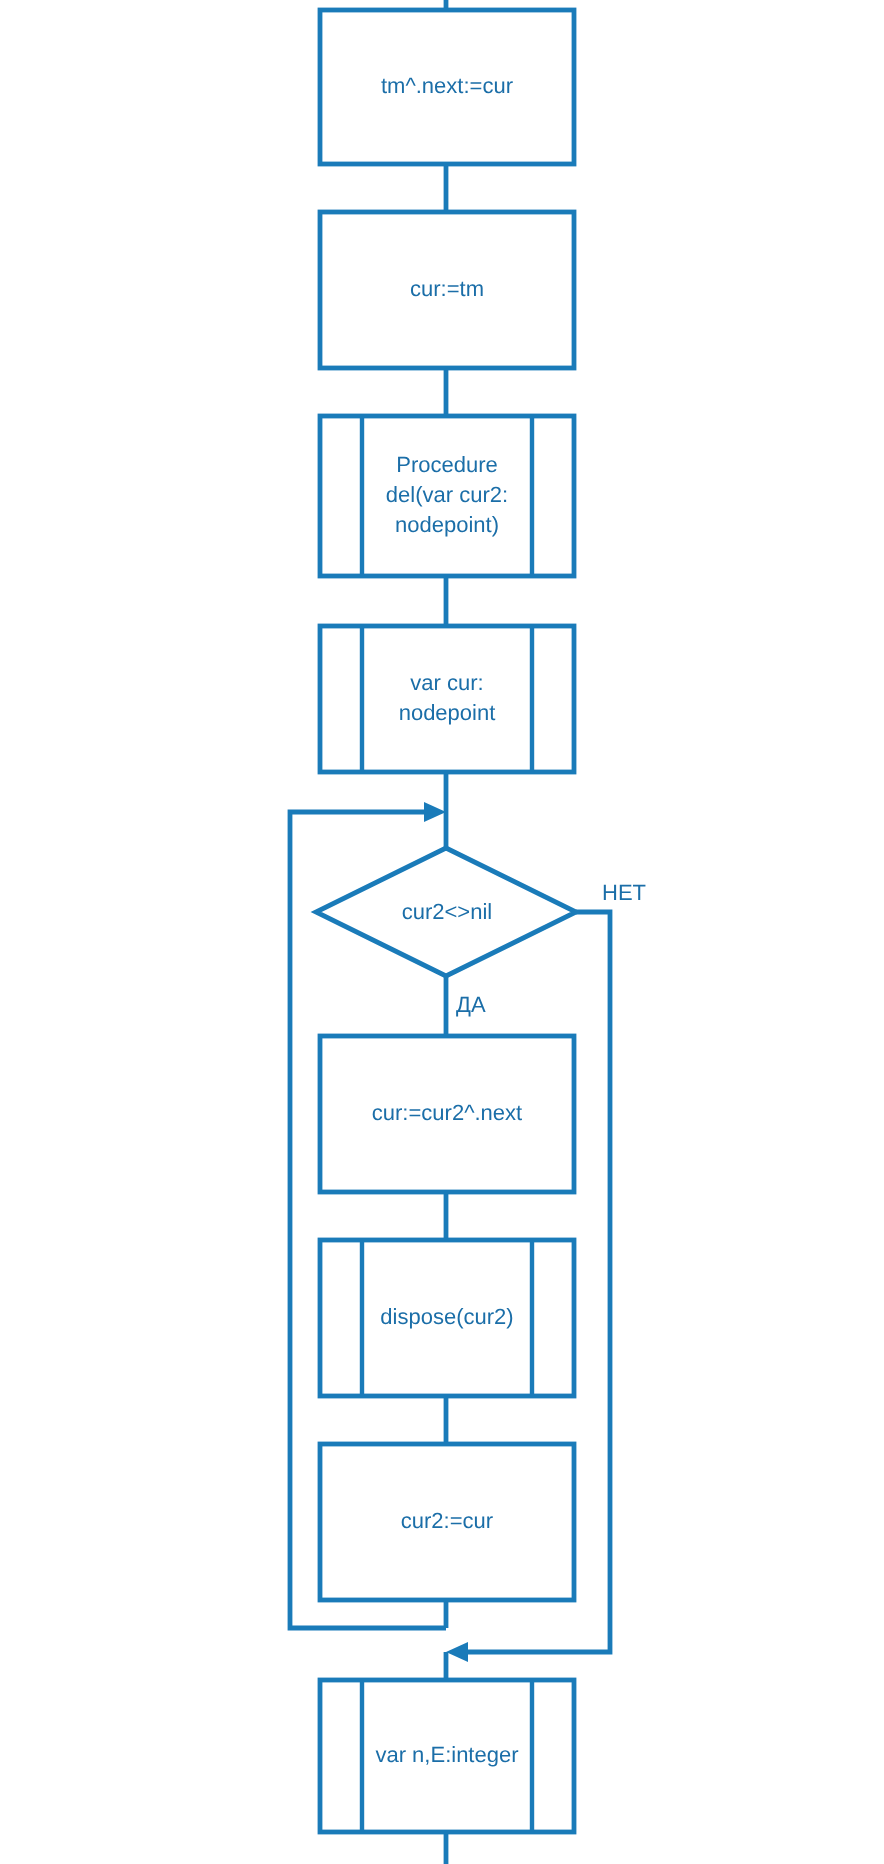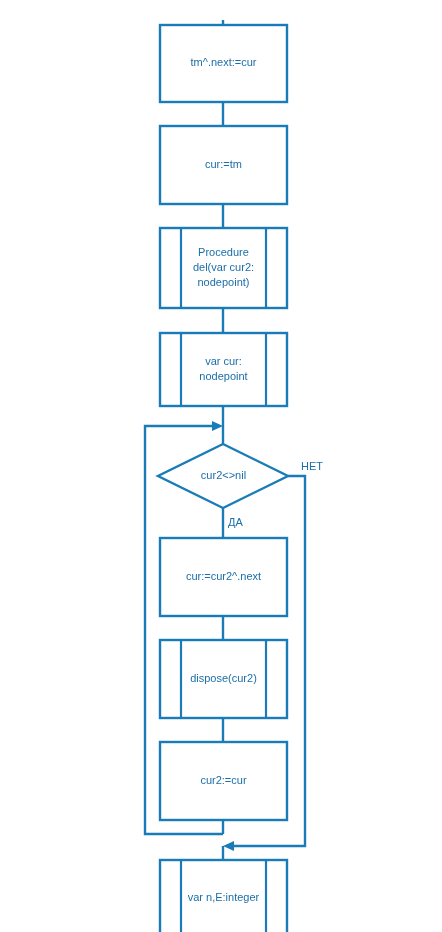--- a/index.html
+++ b/index.html
@@ -10,21 +10,20 @@
   body {
     width: 442px;
     height: 932px;
     overflow: hidden;
     font-family: "Liberation Sans", sans-serif;
   }
   #flowchart-root {
     position: relative;
     width: 442px;
     height: 688px;
-    margin-top: 20px;
   }
   svg#flow-svg {
     display: block;
     width: 442px;
     height: 932px;
   }
   .shape-outline {
     fill: #ffffff;
     stroke: #1a7bb9;
     stroke-width: 2.4;

